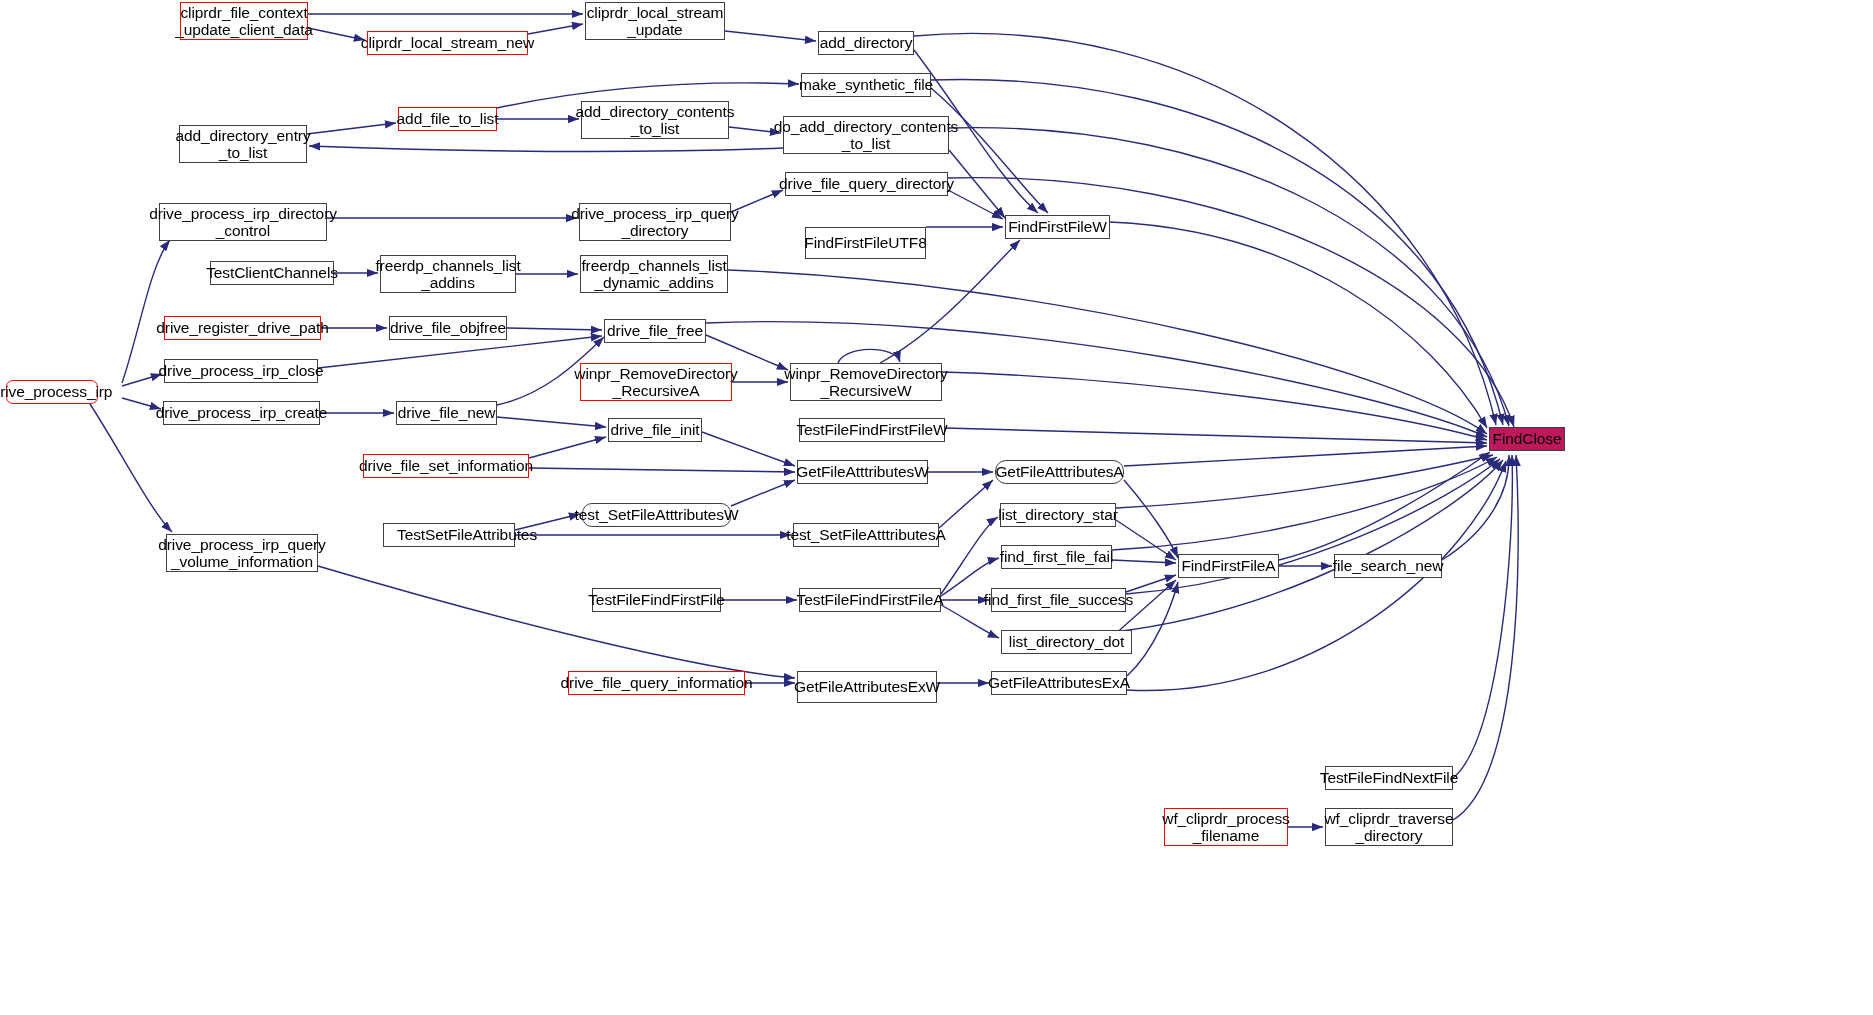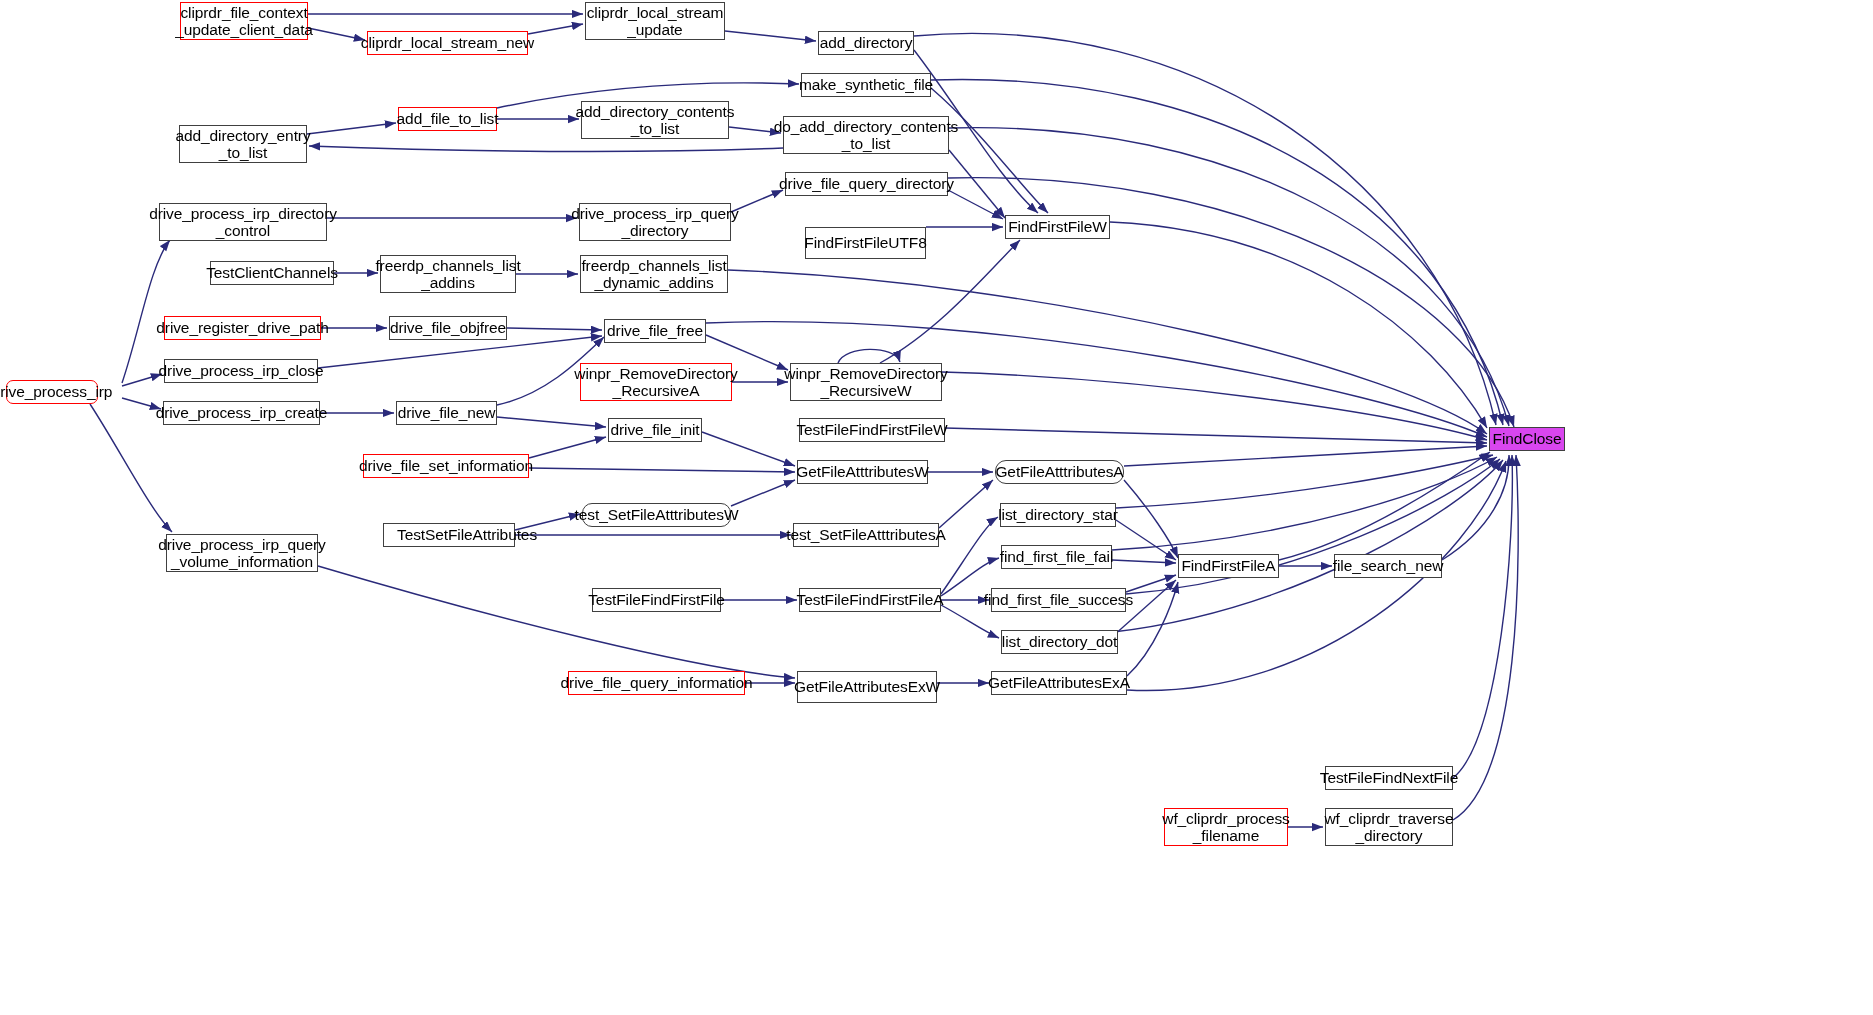--- a/index.html
+++ b/index.html
@@ -34,21 +34,21 @@
     font-size: 15.5px;
     line-height: 1.12;
     white-space: pre;
     letter-spacing: -0.1px;
     z-index: 5;
   }
   .node.red {
     border: 1px solid #ff0000;
   }
   .node.current {
-    background: #d946ef;
+    background: #be185d;
     border: 1px solid #404040;
     text-align: right;
   }
 </style>
 </head>
 <body>
 
 <div id="graph-root">
   <svg id="edges" viewBox="0 0 1873 1015" xmlns="http://www.w3.org/2000/svg">
     <defs>
@@ -183,21 +183,21 @@
       <div class="node" style="left: 383px; top: 523px; width: 132px; height: 24px; padding-left: 36px;">TestSetFileAttributes</div>
       <div class="node" style="left: 793px; top: 523px; width: 146px; height: 24px;">test_SetFileAtttributesA</div>
       <div class="node" style="left: 1001px; top: 545px; width: 111px; height: 24px;">find_first_file_fail</div>
       <div class="node" style="left: 1178px; top: 554px; width: 101px; height: 24px;">FindFirstFileA</div>
       <div class="node" style="left: 1334px; top: 554px; width: 108px; height: 24px;">file_search_new</div>
       <div class="node" style="left: 166px; top: 534px; width: 152px; height: 38px;">drive_process_irp_query
 _volume_information</div>
       <div class="node" style="left: 592px; top: 588px; width: 129px; height: 24px;">TestFileFindFirstFile</div>
       <div class="node" style="left: 799px; top: 588px; width: 142px; height: 24px;">TestFileFindFirstFileA</div>
       <div class="node" style="left: 991px; top: 588px; width: 135px; height: 24px;">find_first_file_success</div>
-      <div class="node" style="left: 1001px; top: 630px; width: 117px; height: 24px;">list_directory_dot</div>
+      <div class="node" style="left: 1001px; top: 630px; width: 131px; height: 24px;">list_directory_dot</div>
       <div class="node red" style="left: 568px; top: 671px; width: 177px; height: 24px;">drive_file_query_information</div>
       <div class="node" style="left: 797px; top: 671px; width: 140px; height: 32px;">GetFileAttributesExW</div>
       <div class="node" style="left: 991px; top: 671px; width: 136px; height: 24px;">GetFileAttributesExA</div>
       <div class="node" style="left: 1325px; top: 766px; width: 128px; height: 24px;">TestFileFindNextFile</div>
       <div class="node red" style="left: 1164px; top: 808px; width: 124px; height: 38px;">wf_cliprdr_process
 _filename</div>
       <div class="node" style="left: 1325px; top: 808px; width: 128px; height: 38px;">wf_cliprdr_traverse
 _directory</div>
     </div>
 </div>

